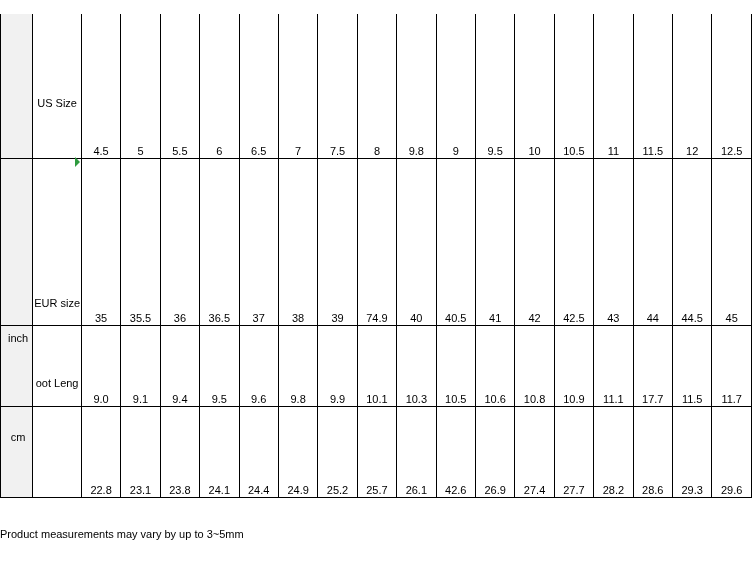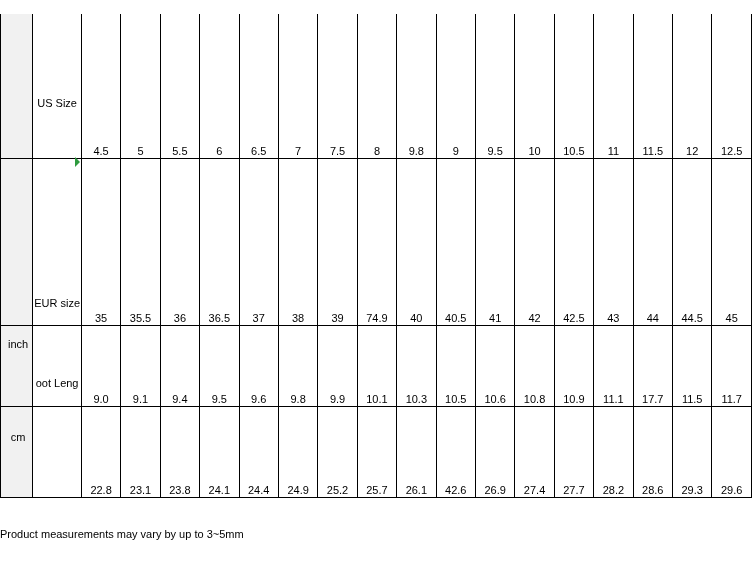--- a/index.html
+++ b/index.html
@@ -183,21 +183,21 @@
       <td class="data cell-pad">41</td>
       <td class="data cell-pad">42</td>
       <td class="data cell-pad">42.5</td>
       <td class="data cell-pad">43</td>
       <td class="data cell-pad">44</td>
       <td class="data cell-pad">44.5</td>
       <td class="data cell-pad">45</td>
     </tr>
 
     <tr class="rule-below" style="height:81px;">
-      <td class="lbl-a" style="vertical-align:top; padding-top:12px;">
+      <td class="lbl-a" style="vertical-align:top; padding-top:6px;">
         <span class="unit-label">inch</span>
       </td>
       <td class="lbl-b" style="vertical-align:bottom; padding-bottom:16px;text-align:center;">
         <span class="row-label">oot Leng</span>
       </td>
       <td class="data cell-pad">9.0</td>
       <td class="data cell-pad">9.1</td>
       <td class="data cell-pad">9.4</td>
       <td class="data cell-pad">9.5</td>
       <td class="data cell-pad">9.6</td>

